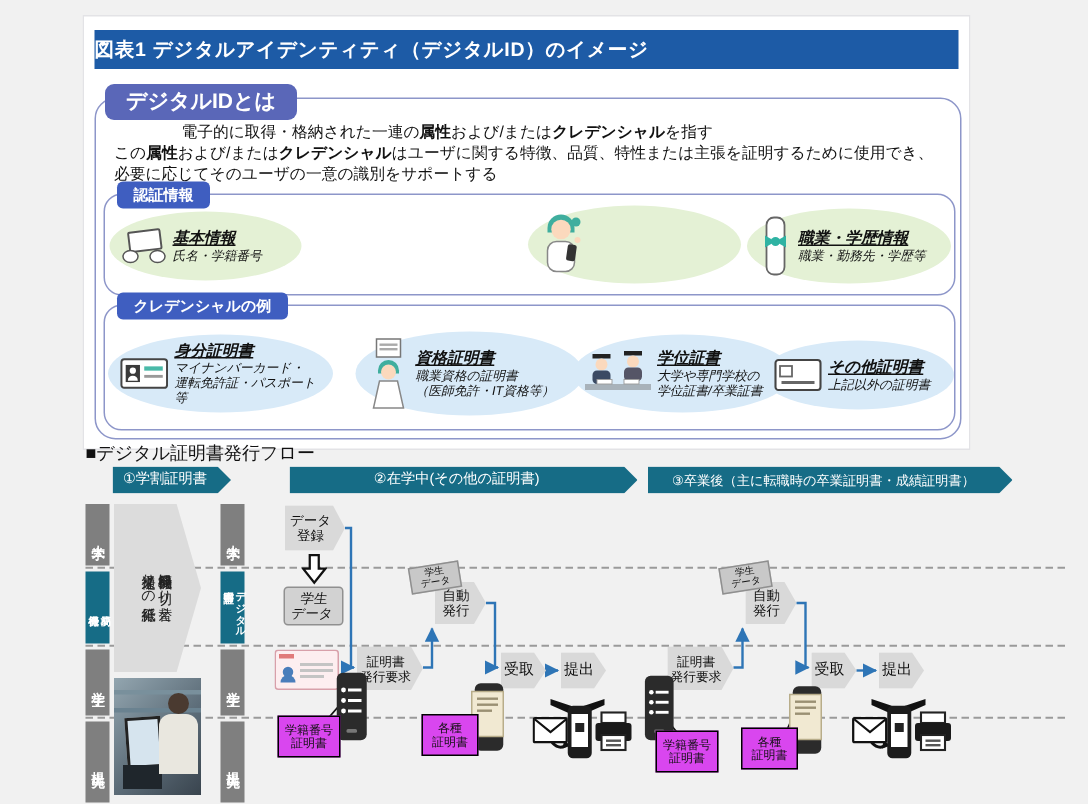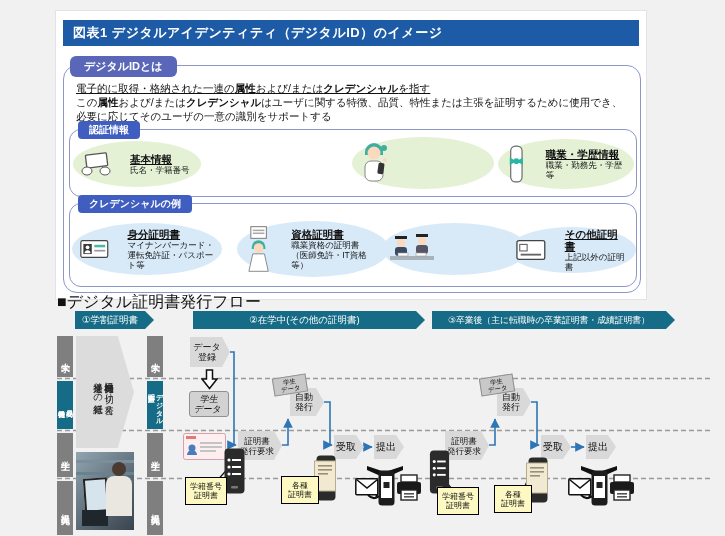--- a/index.html
+++ b/index.html
@@ -2,40 +2,40 @@
 <html><head>
 <meta charset="utf-8">
 <style>
   html,body{margin:0;padding:0;}
   body{background:#f1f1f1;font-family:"Liberation Sans","DejaVu Sans",sans-serif;color:#111;}
   #stage{position:relative;width:725px;height:536px;background:#f1f1f1;overflow:hidden;}
 
   
   .panel{position:absolute;left:55px;top:10px;width:590px;height:288px;background:#fff;border:1px solid #e3e3e6;}
   .titlebar{position:absolute;left:7px;top:9px;width:576px;height:26px;background:#1d5ba6;color:#fff;
-            font-size:13px;font-weight:bold;line-height:26px;padding-left:10px;box-sizing:border-box;letter-spacing:.5px;}
+            font-size:13px;font-weight:bold;line-height:26px;box-sizing:border-box;letter-spacing:.5px;}
   .defbox{position:absolute;left:7px;top:54px;width:576px;height:226px;border:1.6px solid #8d96c9;border-radius:14px;}
   .badge{position:absolute;color:#fff;text-align:center;z-index:3;}
-  .def-badge{left:14px;top:45px;background:#5a67b8;border-radius:6px;font-size:11px;font-weight:bold;padding:3px 14px;}
+  .def-badge{left:14px;top:45px;background:#5a67b8;border-radius:6px;font-size:14px;font-weight:bold;padding:3px 14px;}
   .sec-badge{background:#3f5ec0;border-radius:4px;font-size:10px;font-weight:bold;padding:2px 11px;}
   .intro{position:absolute;left:20px;top:70px;width:556px;font-size:10.5px;line-height:14px;}
   .intro-line b{font-weight:bold;}
-  .intro-line.u{text-decoration:underline;}
+  .intro-line.u{margin-left:45px;}
   .subbox{position:absolute;left:13px;width:566px;border:1.6px solid #8d96c9;border-radius:12px;}
   .attr-box{top:118px;height:66px;}
   .cred-box{top:192px;height:82px;}
   .item{position:absolute;display:flex;align-items:center;border-radius:50%;padding:3px 8px;box-sizing:border-box;}
   .item.green{background:#e4f1d5;}
   .item.blue{background:#d8eaf8;}
-  .item .txt{margin-left:19px;}
+  .item .txt{margin-left:4px;font-style:italic;}
   .item .t{font-size:10.5px;font-weight:bold;text-decoration:underline;line-height:12px;}
   .item .d{font-size:8.5px;line-height:10px;white-space:pre-line;}
 
   
-  .flow-title{position:absolute;left:57px;top:294px;font-size:16px;line-height:16px;}
+  .flow-title{position:absolute;left:57px;top:294px;font-size:12px;line-height:16px;}
   .phase{position:absolute;top:311px;height:18px;background:#166c86;color:#fff;font-size:9.5px;line-height:18px;
          text-align:center;clip-path:polygon(0 0,calc(100% - 9px) 0,100% 50%,calc(100% - 9px) 100%,0 100%);
          box-sizing:border-box;padding-right:9px;white-space:nowrap;}
   .lane{position:absolute;width:16px;background:#7f7f7f;color:#fff;display:flex;align-items:center;justify-content:center;
         writing-mode:vertical-rl;text-orientation:upright;font-size:9px;font-weight:bold;line-height:9px;
         white-space:pre-line;letter-spacing:1px;z-index:2;}
   .lane.teal{background:#166c86;font-size:7px;letter-spacing:0;line-height:8px;}
   .legacy{position:absolute;left:76px;top:336px;width:58px;height:112px;background:#dcdcdc;z-index:2;
           clip-path:polygon(0 0,72% 0,100% 50%,72% 100%,0 100%);
           display:flex;align-items:center;justify-content:center;
@@ -52,21 +52,21 @@
 
   .node{position:absolute;background:#d9d9d9;display:flex;align-items:center;justify-content:center;text-align:center;
         font-size:9px;line-height:10px;white-space:pre-line;z-index:3;
         clip-path:polygon(0 0,calc(100% - 8px) 0,100% 50%,calc(100% - 8px) 100%,0 100%);
         padding-right:6px;box-sizing:border-box;filter:drop-shadow(0.6px 0.6px 0.6px #999);}
   .node.rect{clip-path:none;border:1px solid #909090;border-radius:3px;padding-right:0;filter:none;background:#d2d2d2;}
   .node.big{font-size:10px;}
   .slant{display:inline-block;transform:skewX(-8deg);}
   .tag{position:absolute;background:#c8c8c8;border:1px solid #8f8f8f;font-size:6.5px;line-height:7px;text-align:center;
        white-space:pre-line;transform:rotate(-9deg);padding:1px 3px;z-index:4;}
-  .callout{position:absolute;background:#fef9c3;border:1.5px solid #000;font-size:8px;line-height:9.5px;text-align:center;
+  .callout{position:absolute;background:#d946ef;border:1.5px solid #000;font-size:8px;line-height:9.5px;text-align:center;
            white-space:pre-line;display:flex;align-items:center;justify-content:center;z-index:5;box-sizing:border-box;}
   .icn{position:absolute;z-index:4;}
   .overlay{position:absolute;left:0;top:0;z-index:1;pointer-events:none;}
 </style>
 </head>
 <body>
 
 <div id="stage">
 
   <div class="panel">
@@ -161,20 +161,25 @@
         <rect x="5" y="4" width="12" height="3" fill="#222"></rect>
         <circle cx="11" cy="11" r="4" fill="#fbd9bd"></circle>
         <rect x="5" y="15" width="12" height="9" rx="3" fill="#3b4a63"></rect>
         <rect x="26" y="2" width="12" height="3" fill="#222"></rect>
         <circle cx="32" cy="9" r="4" fill="#fbd9bd"></circle>
         <rect x="26" y="13" width="12" height="9" rx="3" fill="#556"></rect>
         <rect x="0" y="24" width="44" height="4" fill="#a8b2ba"></rect>
         <rect x="8" y="21" width="10" height="3" fill="#fff" stroke="#999" stroke-width="0.6"></rect>
         <rect x="26" y="21" width="10" height="3" fill="#fff" stroke="#999" stroke-width="0.6"></rect>
       </svg>
+      <div class="txt">
+          <div class="t">学位証書</div>
+        <div class="d">大学や専門学校の
+学位証書/卒業証書</div>
+        </div>
     </div>
 
     <div class="item blue" style="left:452px;top:216px;width:128px;height:46px;">
       <svg width="32" height="22" viewBox="0 0 32 22">
         <rect x="1" y="1" width="30" height="20" rx="2" fill="#fff" stroke="#444" stroke-width="1.4"></rect>
         <rect x="4" y="5" width="8" height="7" fill="none" stroke="#666" stroke-width="1.2"></rect>
         <rect x="5" y="15" width="22" height="2" fill="#666"></rect>
       </svg>
       <div class="txt">
           <div class="t">その他証明書</div>

